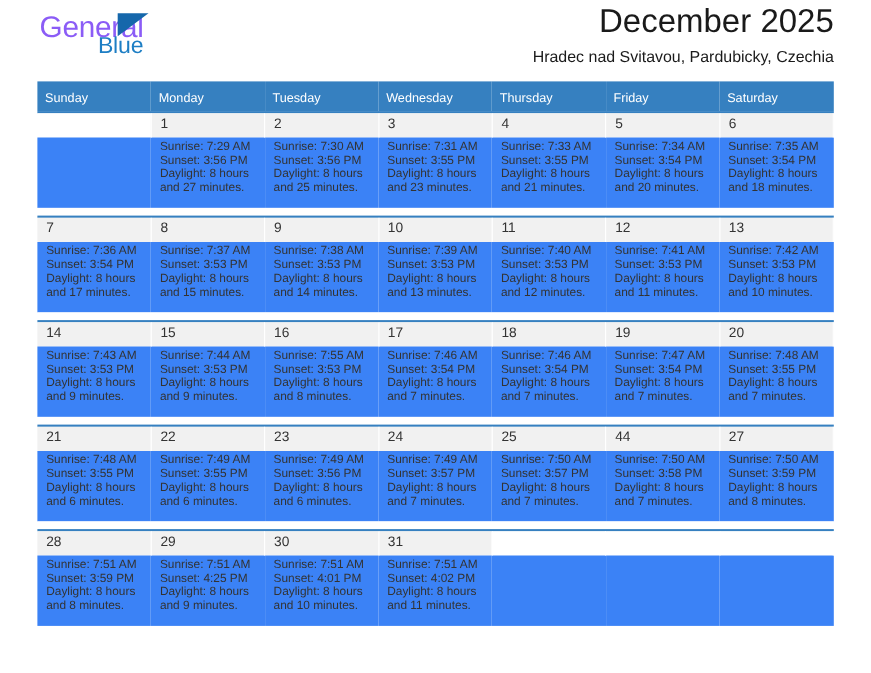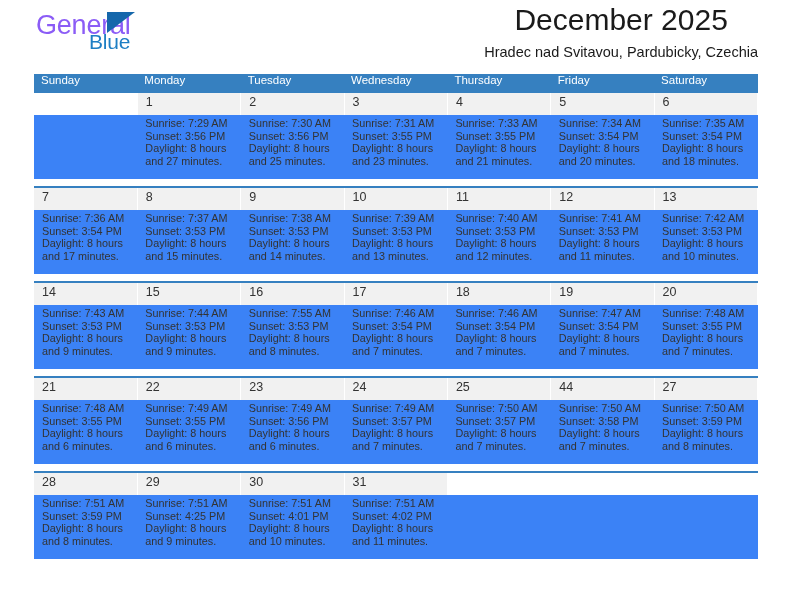--- a/index.html
+++ b/index.html
@@ -58,21 +58,21 @@
     width: 0;
     height: 0;
     border-left: 28px solid #1567ab;
     border-bottom: 21px solid transparent;
   }
 
   .title-wrap {
     position: absolute;
     right: 0;
     top: 0;
-    text-align: center;
+    text-align: right;
   }
   .cal-title {
     font-size: 30px;
     font-weight: normal;
     color: #1a1a1a;
     line-height: 40px;
     white-space: nowrap;
   }
   .cal-sub {
     font-size: 14.5px;
@@ -88,21 +88,21 @@
     table-layout: fixed;
   }
   .calendar col { width: 14.2857%; }
 
   thead th {
     background: #3680c0;
     color: #ffffff;
     font-size: 11.5px;
     font-weight: normal;
     text-align: left;
-    padding: 0 0 5px 7px;
+    padding: 10px 0 5px 7px;
     height: 12px;
     border: none;
   }
 
   tbody td {
     padding: 0;
     vertical-align: top;
     border: none;
   }
 

